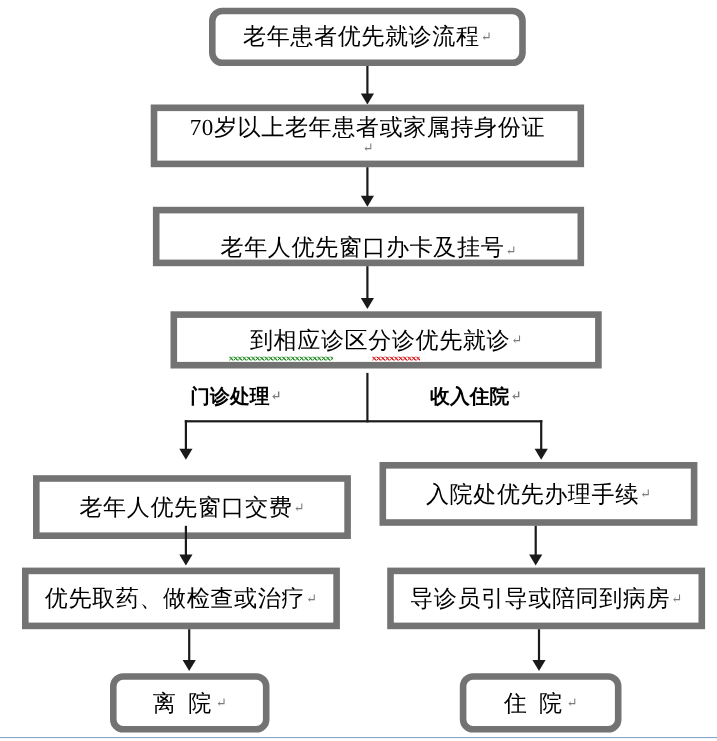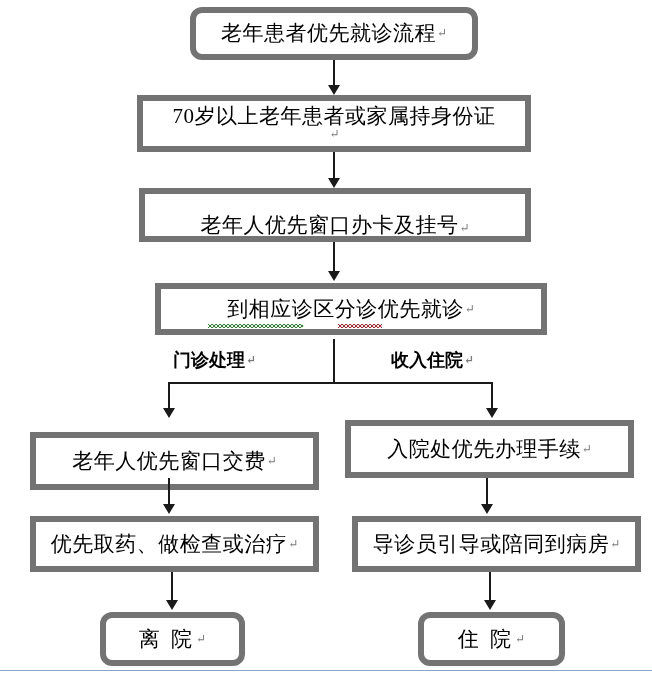--- a/index.html
+++ b/index.html
@@ -176,21 +176,21 @@
     <span class="txt">入院处优先办理手续</span>
       <span class="pilcrow">↵</span>
   </div>
 
   <div class="vline" style="left:168px; top:478px; height:28px;"></div>
   <div class="arrowhead" style="left:163px; top:504px;"></div>
 
   <div class="vline" style="left:486px; top:478px; height:28px;"></div>
   <div class="arrowhead" style="left:481px; top:504px;"></div>
 
-  <div class="node" style="left:30px; top:516px; width:289px; height:56px;">
+  <div class="node" style="left:20px; top:516px; width:289px; height:56px;">
     <span class="txt">优先取药、做检查或治疗</span>
       <span class="pilcrow">↵</span>
   </div>
 
   <div class="node" style="left:352px; top:516px; width:289px; height:56px;">
     <span class="txt">导诊员引导或陪同到病房</span>
       <span class="pilcrow">↵</span>
   </div>
 
   <div class="vline" style="left:171px; top:572px; height:30px;"></div>

